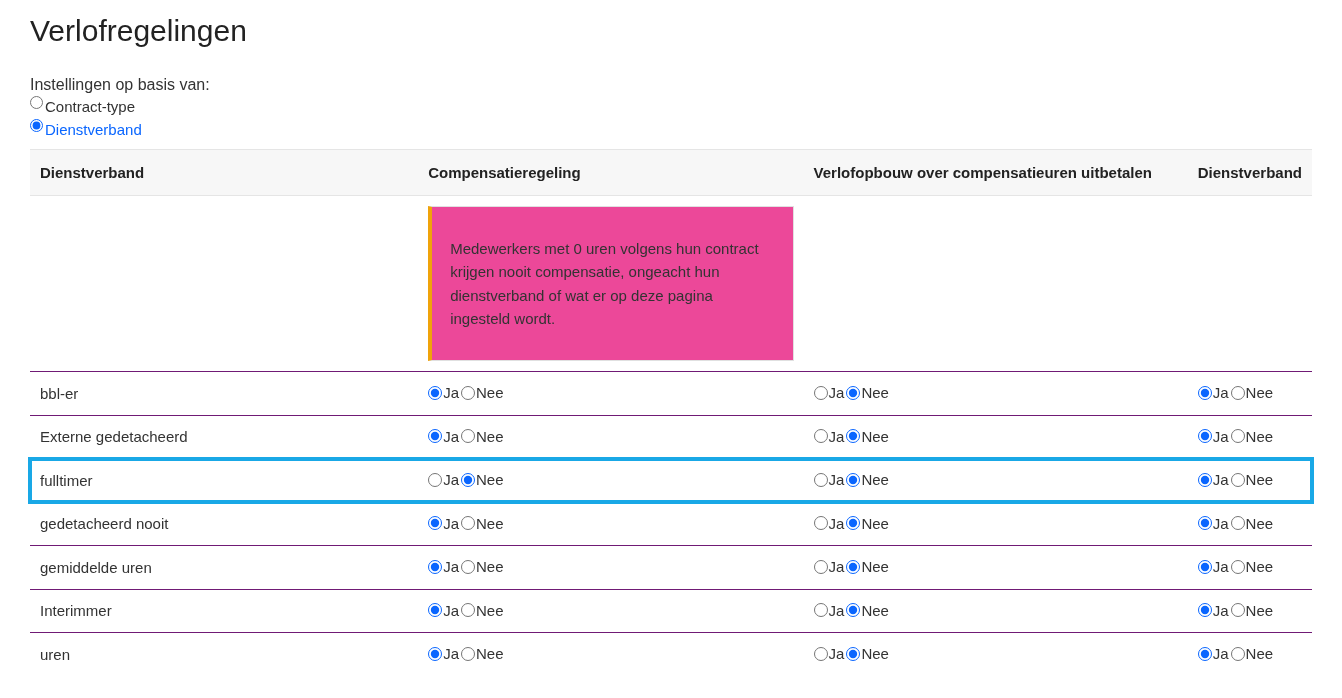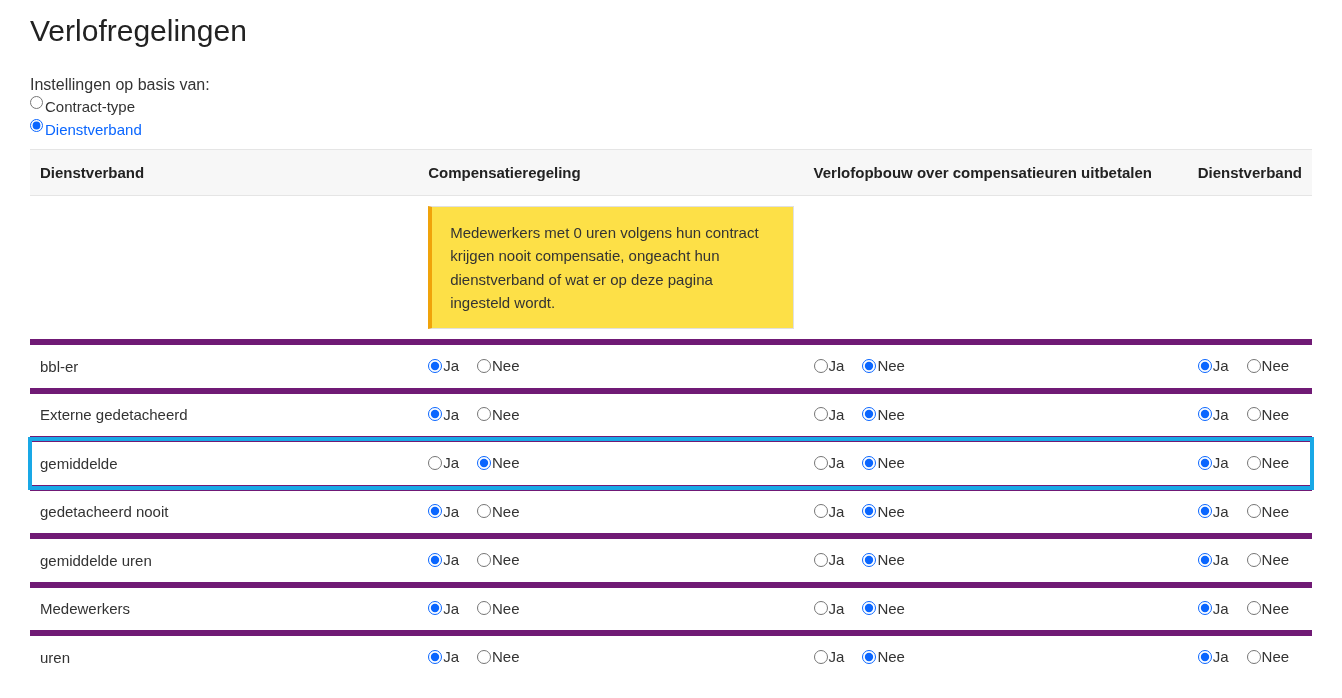--- a/index.html
+++ b/index.html
@@ -64,46 +64,46 @@
   .col-comp { width: 395px; }
   .col-uitbet { width: 395px; }
   .col-verlof { width: 120px; }
   .info-row td {
     padding: 10px 10px 10px 10px;
     vertical-align: top;
   }
   .info-box {
     border: 1px solid #e0e0e0;
     border-left: 4px solid #f0a30a;
-    padding: 14px 18px;
+    padding: 30px 18px;
     max-width: 375px;
     font-size: 15px;
     line-height: 1.55;
     color: #333;
-    background: #fde047;
+    background: #ec4899;
   }
   tr.data-row td {
     padding: 12px 10px;
-    border-top: 6px solid #701a75;
+    border-top: 1px solid #701a75;
     font-size: 15px;
     color: #333;
     vertical-align: middle;
   }
   tr.data-row.highlight {
     outline: 4px solid #19a8e6;
     outline-offset: -2px;
     position: relative;
   }
   tr.data-row.highlight td {
     background: #fff;
   }
   .radio-group {
     display: inline-flex;
     align-items: center;
-    gap: 16px;
+    gap: 0;
   }
   .radio-option {
     display: inline-flex;
     align-items: center;
     margin-right: 2px;
   }
   .radio-option input[type="radio"] {
     margin: 0 1px 0 0;
     accent-color: #0a66ff;
     width: 14px;
@@ -212,21 +212,21 @@
                 <input type="radio" name="ver_1" checked="" style="">
                 <span>Ja</span>
               </label>
               <label class="radio-option">
                 <input type="radio" name="ver_1" style="">
                 <span>Nee</span>
               </label>
             </div></td>
         </tr>
         <tr class="data-row highlight">
-          <td>gemiddelde</td>
+          <td>fulltimer</td>
           <td><div class="radio-group">
               <label class="radio-option">
                 <input type="radio" name="comp_2" style="">
                 <span>Ja</span>
               </label>
               <label class="radio-option">
                 <input type="radio" name="comp_2" checked="" style="">
                 <span>Nee</span>
               </label>
             </div></td>
@@ -311,21 +311,21 @@
                 <input type="radio" name="ver_4" checked="" style="">
                 <span>Ja</span>
               </label>
               <label class="radio-option">
                 <input type="radio" name="ver_4" style="">
                 <span>Nee</span>
               </label>
             </div></td>
         </tr>
         <tr class="data-row">
-          <td>Medewerkers</td>
+          <td>Interimmer</td>
           <td><div class="radio-group">
               <label class="radio-option">
                 <input type="radio" name="comp_5" checked="" style="">
                 <span>Ja</span>
               </label>
               <label class="radio-option">
                 <input type="radio" name="comp_5" style="">
                 <span>Nee</span>
               </label>
             </div></td>

